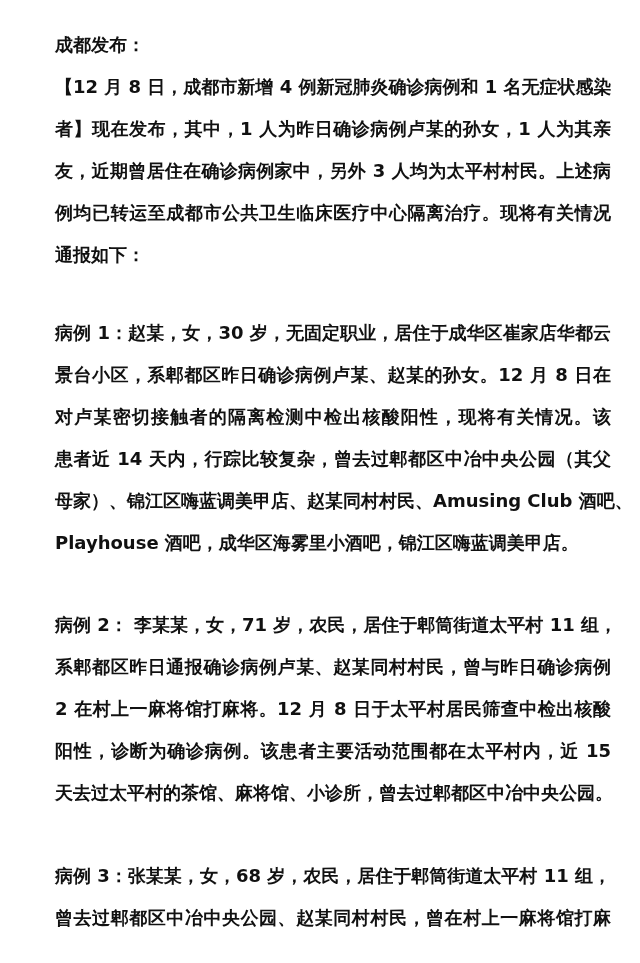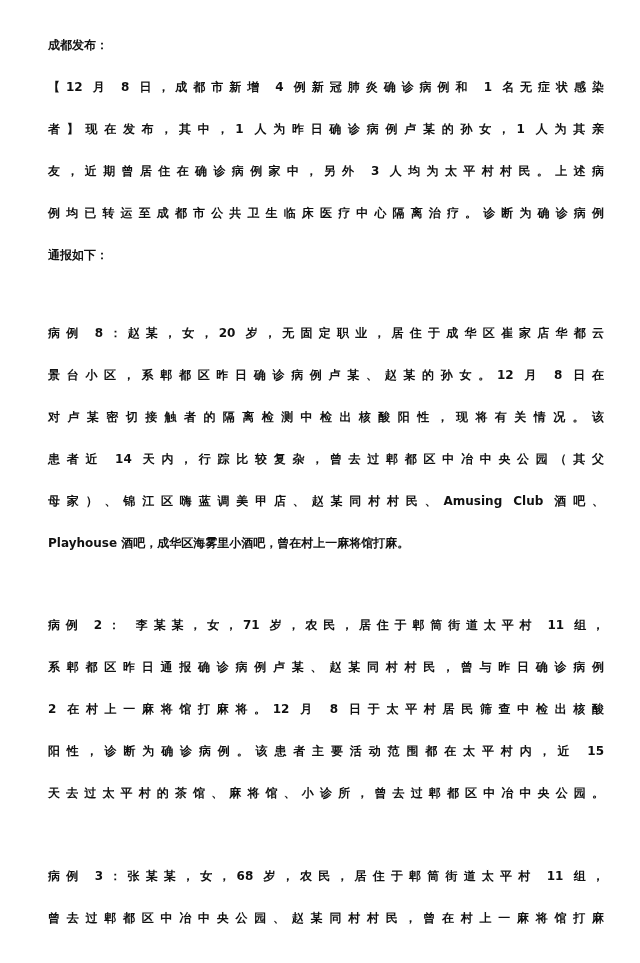--- a/index.html
+++ b/index.html
@@ -16,25 +16,25 @@
       color: #111111;
     }
     .doc {
       position: absolute;
       left: 44px;
       top: 0;
       width: 556px;
     }
     .line {
       position: absolute;
-      left: 4px;
+      left: 11px;
       width: 556px;
       height: 42px;
       line-height: 42px;
-      font-size: 12px;
+      font-size: 18px;
       font-weight: bold;
       white-space: nowrap;
       text-align: justify;
       text-align-last: justify;
       letter-spacing: 0px;
     }
     .line.last {
       text-align-last: left;
     }
   </style>
@@ -42,31 +42,31 @@
 <body>
 
 <div class="doc">
 
   <div class="line last" style="top:24px">成都发布：</div>
 
   <div>
     <div class="line" style="top:66px">【12 月 8 日，成都市新增 4 例新冠肺炎确诊病例和 1 名无症状感染</div>
     <div class="line" style="top:108px">者】现在发布，其中，1 人为昨日确诊病例卢某的孙女，1 人为其亲</div>
     <div class="line" style="top:150px">友，近期曾居住在确诊病例家中，另外 3 人均为太平村村民。上述病</div>
-    <div class="line" style="top:192px">例均已转运至成都市公共卫生临床医疗中心隔离治疗。诊断为确诊病例</div>
+    <div class="line" style="top:192px">例均已转运至成都市公共卫生临床医疗中心隔离治疗。现将有关情况</div>
     <div class="line last" style="top:234px">通报如下：</div>
   </div>
 
   <div>
-    <div class="line" style="top:312px">病例 8：赵某，女，20 岁，无固定职业，居住于成华区崔家店华都云</div>
+    <div class="line" style="top:312px">病例 1：赵某，女，30 岁，无固定职业，居住于成华区崔家店华都云</div>
     <div class="line" style="top:354px">景台小区，系郫都区昨日确诊病例卢某、赵某的孙女。12 月 8 日在</div>
     <div class="line" style="top:396px">对卢某密切接触者的隔离检测中检出核酸阳性，现将有关情况。该</div>
     <div class="line" style="top:438px">患者近 14 天内，行踪比较复杂，曾去过郫都区中冶中央公园（其父</div>
     <div class="line" style="top:480px">母家）、锦江区嗨蓝调美甲店、赵某同村村民、Amusing Club 酒吧、</div>
-    <div class="line last" style="top:522px">Playhouse 酒吧，成华区海雾里小酒吧，曾在村上一麻将馆打麻。</div>
+    <div class="line last" style="top:522px">Playhouse 酒吧，成华区海雾里小酒吧，锦江区嗨蓝调美甲店。</div>
   </div>
 
   <div>
     <div class="line" style="top:604px">病例 2：  李某某，女，71 岁，农民，居住于郫筒街道太平村 11 组，</div>
     <div class="line" style="top:646px">系郫都区昨日通报确诊病例卢某、赵某同村村民，曾与昨日确诊病例</div>
     <div class="line" style="top:688px">2 在村上一麻将馆打麻将。12 月 8 日于太平村居民筛查中检出核酸</div>
     <div class="line" style="top:730px">阳性，诊断为确诊病例。该患者主要活动范围都在太平村内，近  15</div>
     <div class="line" style="top:772px">天去过太平村的茶馆、麻将馆、小诊所，曾去过郫都区中冶中央公园。</div>
   </div>
 

